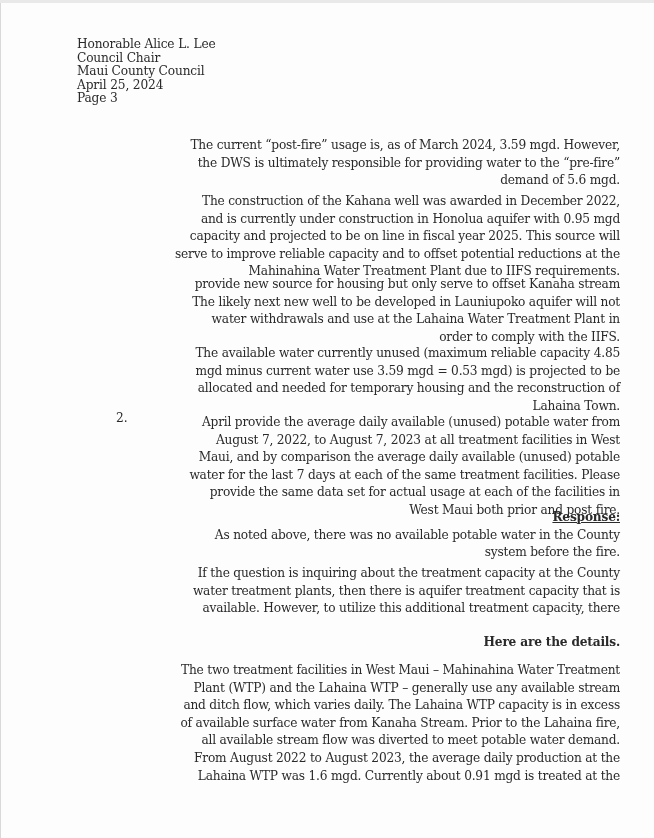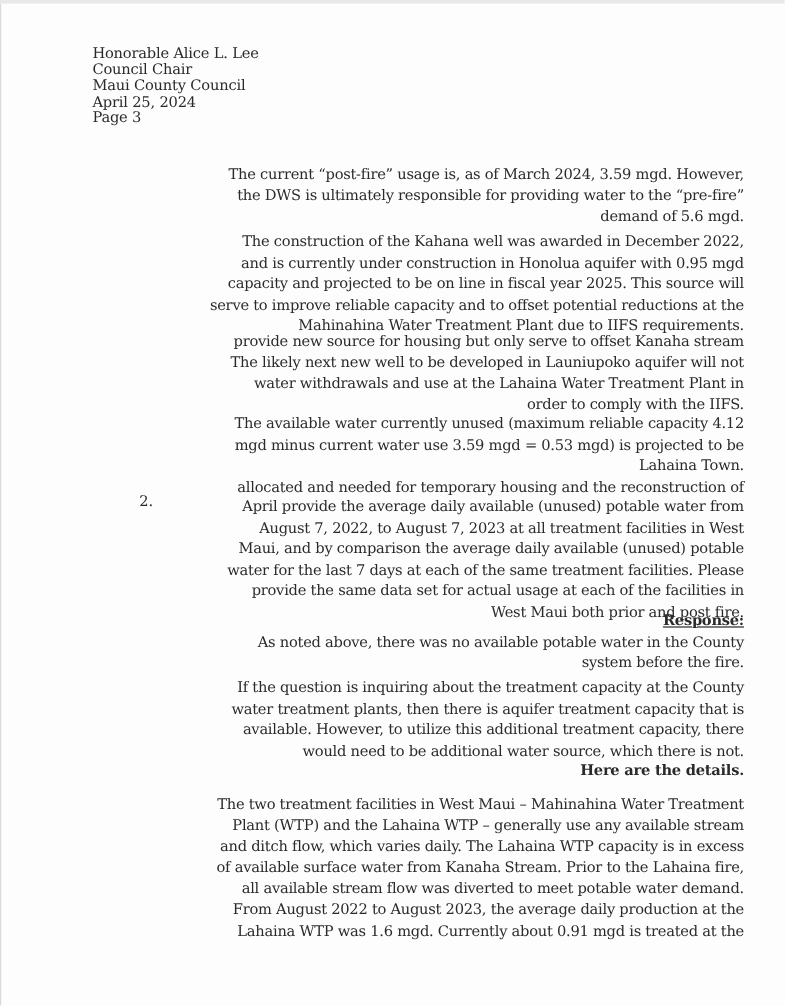--- a/index.html
+++ b/index.html
@@ -97,24 +97,24 @@
   </div>
 
   <div class="body-block" style="top:271px;">
     <p>provide new source for housing but only serve to offset Kanaha stream</p>
     <p>The likely next new well to be developed in Launiupoko aquifer will not</p>
     <p>water withdrawals and use at the Lahaina Water Treatment Plant in</p>
     <p>order to comply with the IIFS.</p>
   </div>
 
   <div class="body-block" style="top:340px;">
-    <p>The available water currently unused (maximum reliable capacity 4.12</p>
+    <p>The available water currently unused (maximum reliable capacity 4.85</p>
     <p>mgd minus current water use 3.59 mgd = 0.53 mgd) is projected to be</p>
+    <p>allocated and needed for temporary housing and the reconstruction of</p>
     <p>Lahaina Town.</p>
-    <p>allocated and needed for temporary housing and the reconstruction of</p>
   </div>
 
   <div class="item-number" style="top:409px;">2.</div>
   <div class="body-block" style="top:409px;">
     <p>April provide the average daily available (unused) potable water from</p>
     <p>August 7, 2022, to August 7, 2023 at all treatment facilities in West</p>
     <p>Maui, and by comparison the average daily available (unused) potable</p>
     <p>water for the last 7 days at each of the same treatment facilities. Please</p>
     <p>provide the same data set for actual usage at each of the facilities in</p>
     <p>West Maui both prior and post fire.</p>
@@ -123,21 +123,20 @@
   <div class="body-block" style="top:504px;">
     <p class="response-label">Response:</p>
     <p>As noted above, there was no available potable water in the County</p>
     <p>system before the fire.</p>
   </div>
 
   <div class="body-block" style="top:560px;">
     <p>If the question is inquiring about the treatment capacity at the County</p>
     <p>water treatment plants, then there is aquifer treatment capacity that is</p>
     <p>available. However, to utilize this additional treatment capacity, there</p>
-    <p>would need to be additional water source, which there is not.</p>
   </div>
 
   <div class="body-block" style="top:629px;font-weight:bold;">
     <p>Here are the details.</p>
   </div>
 
   <div class="body-block" style="top:657px;">
     <p>The two treatment facilities in West Maui – Mahinahina Water Treatment</p>
     <p>Plant (WTP) and the Lahaina WTP – generally use any available stream</p>
     <p>and ditch flow, which varies daily. The Lahaina WTP capacity is in excess</p>

